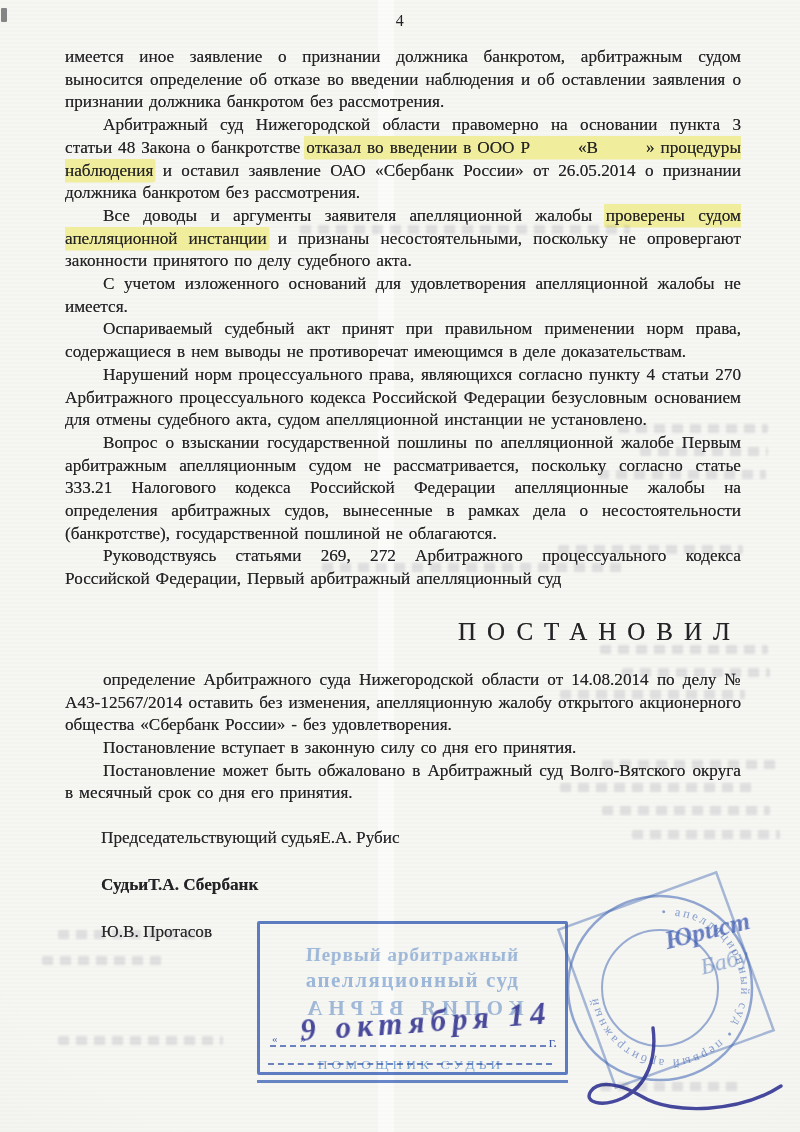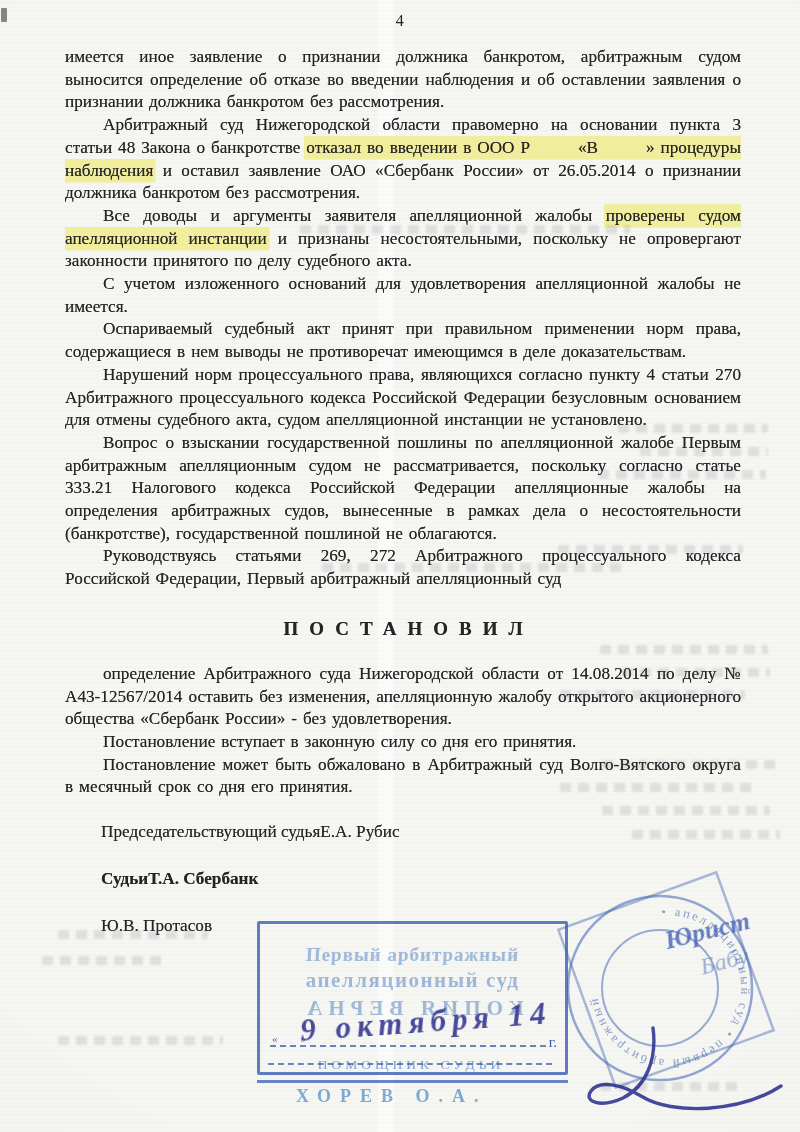--- a/index.html
+++ b/index.html
@@ -15,21 +15,21 @@
     background:rgba(255,255,255,.5);pointer-events:none;}
   .corner-mark{position:absolute;left:1px;top:8px;width:6px;height:14px;
     background:#3a3a3c;opacity:.6;border-radius:1px;}
   .page-num{position:absolute;top:12px;left:0;width:100%;text-align:center;
     font-size:16px;letter-spacing:.5px;}
   .body-text{position:absolute;left:65px;right:59px;top:46px;}
   .para{margin:0;text-indent:38px;text-align:justify;font-size:17.2px;line-height:22.7px;
     word-spacing:1.6px;text-shadow:0 0 .6px rgba(35,35,38,.65);}
   .para.no-indent{text-indent:0;}
   .hl{background:#f0ed9d;box-shadow:0 0 0 2.5px #f0ed9d;border-radius:1px;}
-  .heading{text-align:center;font-size:19px;font-weight:700;letter-spacing:11px;
+  .heading{text-align:right;font-size:25px;font-weight:400;letter-spacing:11px;
     padding-left:11px;margin:27px 0 23px 0;text-shadow:0 0 .6px rgba(35,35,38,.65);}
   .sig-row{display:flex;justify-content:flex-start;font-size:17.2px;
     padding-left:36px;margin-right:-14px;text-shadow:0 0 .6px rgba(35,35,38,.6);}
   .sig-row.r1{margin-top:23px;}
   .sig-row.r2{margin-top:27px;font-weight:bold;}
   .sig-row.r3{margin-top:27px;}
 
   
   .bleed{position:absolute;height:9px;border-radius:2px;opacity:.5;filter:blur(1.2px);
     background:repeating-linear-gradient(90deg, rgba(96,96,112,.3) 0 11px, rgba(96,96,112,0) 11px 18px);}
@@ -127,21 +127,20 @@
       <div class="stamp-faint st-line2">апелляционный суд</div>
       <div class="stamp-faint st-copy">КОПИЯ ВЕРНА</div>
       <div class="st-quotes">« »</div>
       <div class="st-dash dash1"></div>
       <div class="st-assistant">ПОМОЩНИК СУДЬИ</div>
       <div class="st-dash dash2"></div>
       <div class="st-g">г.</div>
     </div>
 
     <div class="hand hand-date">9 октября 14</div>
-    <div class="clerk">ХОРЕВ О.А.</div>
     <div class="hand note1">Юрист</div>
     <div class="hand note2">Бабу</div>
 
     <svg class="seal" width="240" height="240" viewBox="0 0 240 240">
       <defs>
         <path id="ringpath" d="M 120,48 A 72,72 0 1 1 119.99,48.001"></path>
       </defs>
       <rect x="40" y="28" width="168" height="168" fill="none" stroke="rgba(70,110,190,0.45)" stroke-width="2.5" transform="rotate(-20 124 112)"></rect>
       <circle cx="118" cy="120" r="92" fill="none" stroke="rgba(62,102,188,0.55)" stroke-width="2.5"></circle>
       <circle cx="118" cy="120" r="58" fill="none" stroke="rgba(62,102,188,0.5)" stroke-width="2"></circle>

